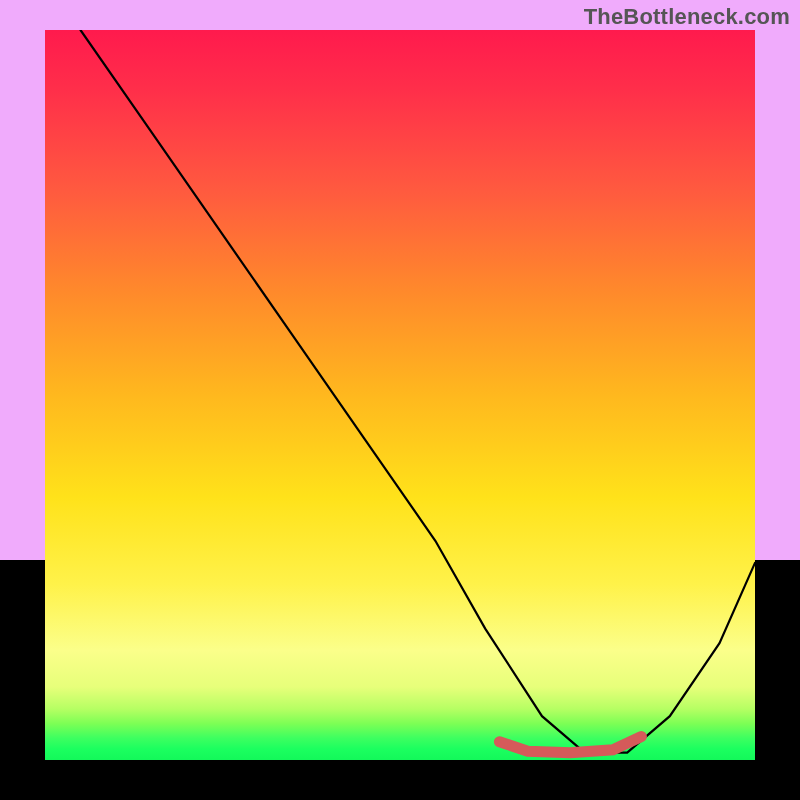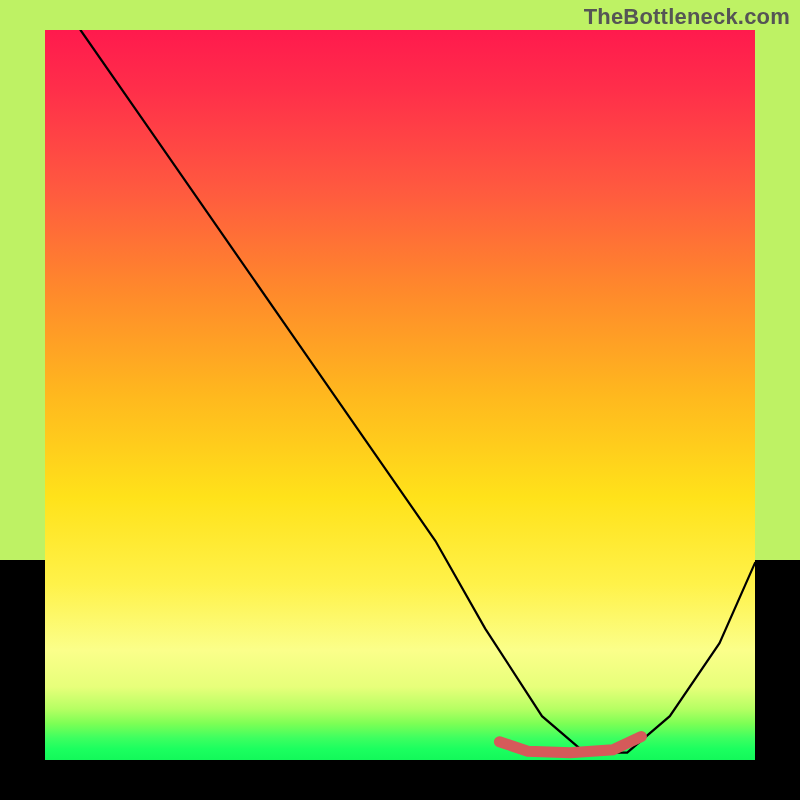--- a/index.html
+++ b/index.html
@@ -9,21 +9,21 @@
     height: 800px;
     background: #000;
     overflow: hidden;
     font-family: Arial, Helvetica, sans-serif;
   }
   .frame {
     position: absolute;
     left: 0; top: 0;
     width: 800px;
     height: 560px;
-    background: #bef264;
+    background: #f0abfc;
   }
   .watermark {
     position: absolute;
     top: 4px;
     right: 10px;
     color: #555;
     font-size: 22px;
     font-weight: 600;
     letter-spacing: 0.2px;
     z-index: 10;

